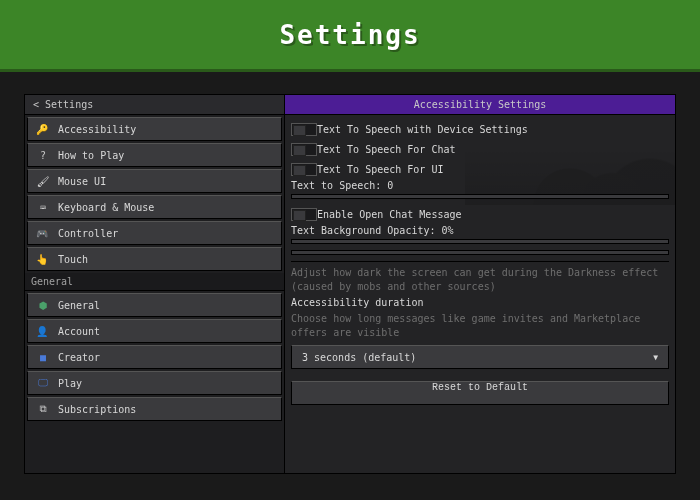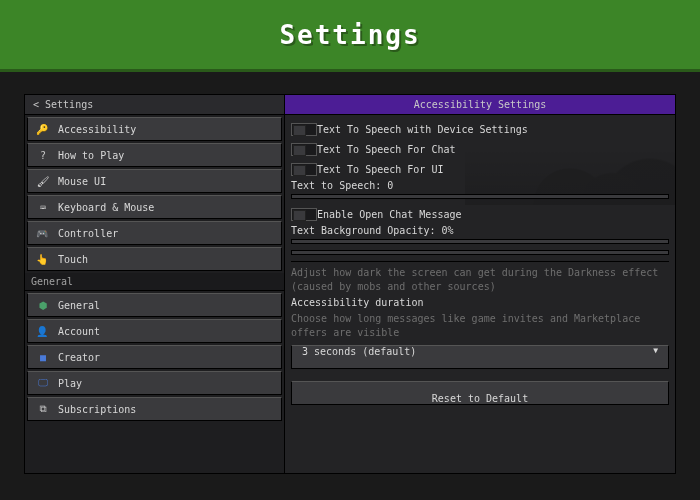--- a/index.html
+++ b/index.html
@@ -127,37 +127,38 @@
     cursor:pointer;
   }
   .divider { height:1px; background:#000; margin:3px 0; }
   .help-text { color:#6e6e6e; font-size:10px; line-height:1.35; margin:4px 0; }
   .section-title { color:#d8d8d8; font-size:10px; margin-top:4px; }
   .dropdown {
     width:100%; height:24px;
     background:#3a3a3d;
     border:1px solid #000;
     border-top:1px solid #555;
-    display:flex; justify-content:space-between;
+    display:flex; align-items:center; justify-content:space-between;
     padding:0 10px;
     margin:6px 0;
     cursor:pointer;
     color:#d8d8d8;
     gap:32px;
   }
   .dropdown .tri { font-size:8px; }
   .reset-btn {
     width:100%; height:24px;
     background:#3a3a3d;
     border:1px solid #000;
     border-top:1px solid #555;
-    display:flex; align-items:flex-end; justify-content:center;
+    display:flex; align-items:flex-start; justify-content:center;
     color:#d8d8d8;
     cursor:pointer;
     margin-top:12px;
+    font-family:Liberation Mono, monospace;
   }
   .content::-webkit-scrollbar, .sidebar::-webkit-scrollbar { width:0; }
 </style>
 </head>
 <body>
 
 <div class="header">
   <div class="header-title">Settings</div>
 </div>
 

